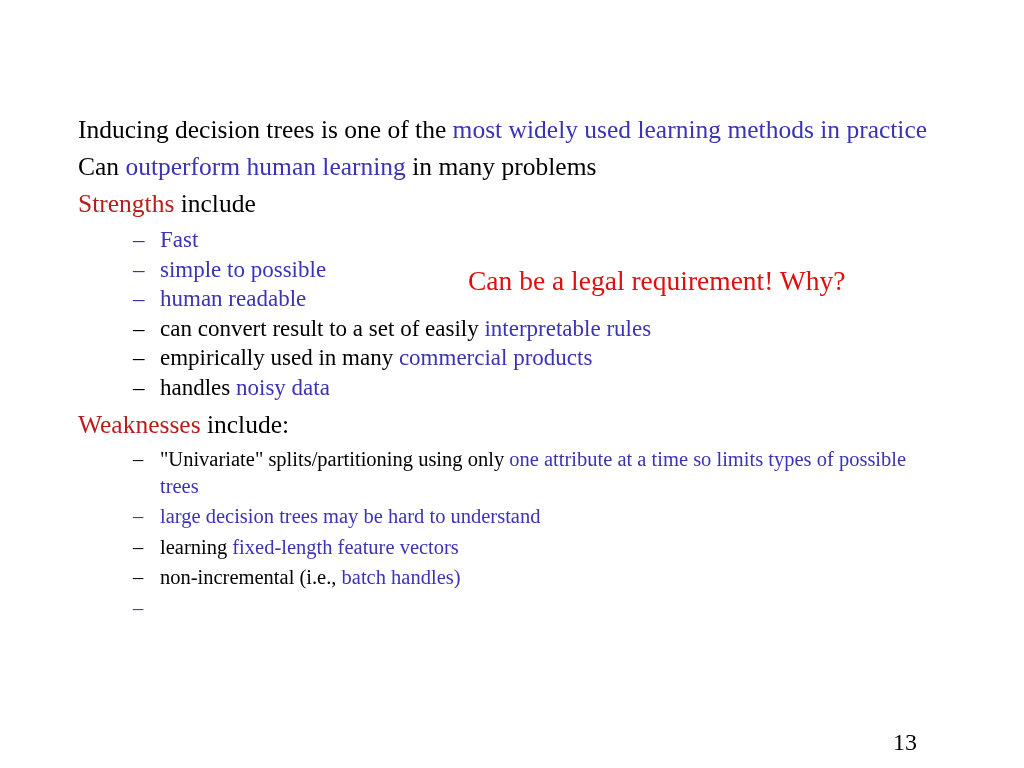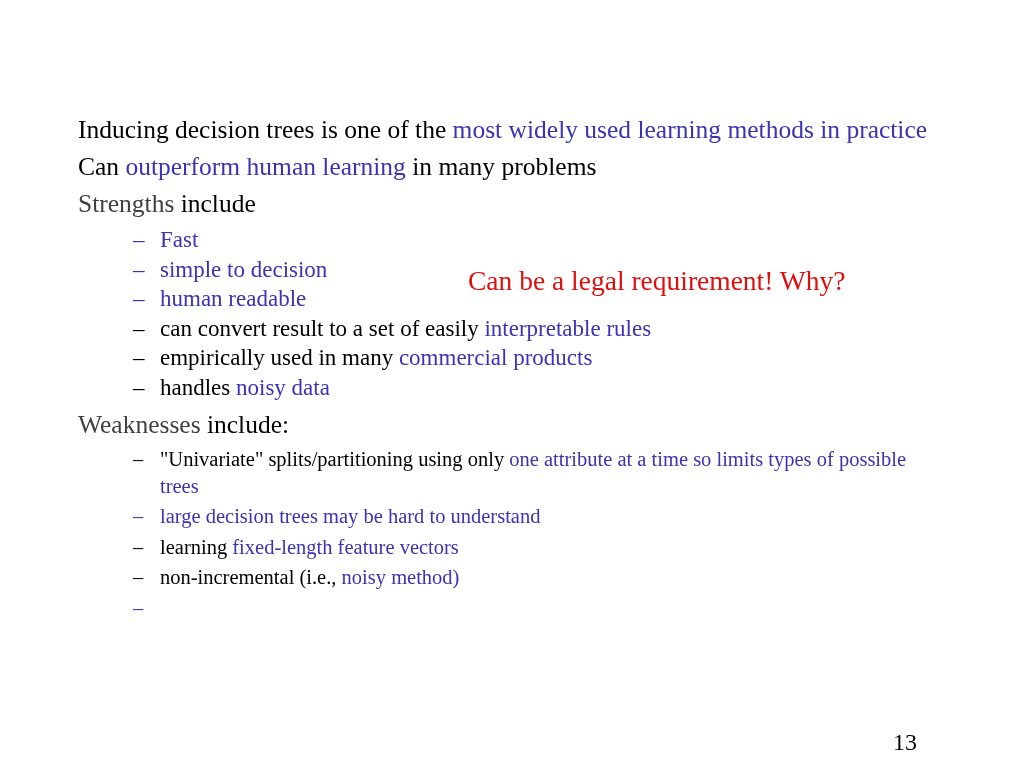--- a/index.html
+++ b/index.html
@@ -59,21 +59,21 @@
     padding-left: 82px;
   }
   .lvl2.sm .dash {
     left: 55px;
   }
 
   .gap-sm { height: 4px; }
   .gap-md { height: 7px; }
 
   .blue { color: #3b33b5; }
-  .red  { color: #404040; }
+  .red  { color: #b91c1c; }
   .black { color: #000000; }
 
   
   .callout {
     position: absolute;
     left: 452px;
     top: 265px;
     font-size: 27.5px;
     line-height: 32px;
     color: #e00f0f;
@@ -98,35 +98,35 @@
 
   <div class="content">
 
   <p class="lvl1"><span class="black">Inducing decision trees is one of the </span><span class="blue">most widely used learning methods in practice</span></p>
       <div class="gap-sm"></div>
       <p class="lvl1"><span class="black">Can </span><span class="blue">outperform human learning</span><span class="black"> in many problems</span></p>
       <div class="gap-sm"></div>
       <p class="lvl1"><span class="red">Strengths</span><span class="black"> include</span></p>
       <div class="gap-sm"></div>
       <p class="lvl2"><span class="dash blue">–</span><span class="blue">Fast</span></p>
-      <p class="lvl2"><span class="dash blue">–</span><span class="blue">simple to decision</span></p>
+      <p class="lvl2"><span class="dash blue">–</span><span class="blue">simple to possible</span></p>
       <p class="lvl2"><span class="dash blue">–</span><span class="blue">human readable</span></p>
       <p class="lvl2"><span class="dash black">–</span><span class="black">can convert result to a set of easily </span><span class="blue">interpretable rules</span></p>
       <p class="lvl2"><span class="dash black">–</span><span class="black">empirically used in many </span><span class="blue">commercial products</span></p>
       <p class="lvl2"><span class="dash black">–</span><span class="black">handles </span><span class="blue">noisy data</span></p>
       <div class="gap-md"></div>
       <p class="lvl1"><span class="red">Weaknesses</span><span class="black"> include:</span></p>
       <div class="gap-sm"></div>
       <p class="lvl2 sm"><span class="dash black">–</span><span class="black">"Univariate" splits/partitioning using only </span><span class="blue">one attribute at a time so limits types of possible trees</span></p>
       <div class="gap-sm"></div>
       <p class="lvl2 sm"><span class="dash blue">–</span><span class="blue">large decision trees may be hard to understand</span></p>
       <div class="gap-sm"></div>
       <p class="lvl2 sm"><span class="dash black">–</span><span class="black">learning </span><span class="blue">fixed-length feature vectors</span></p>
       <div class="gap-sm"></div>
-      <p class="lvl2 sm"><span class="dash black">–</span><span class="black">non-incremental (i.e., </span><span class="blue">noisy method)</span></p>
+      <p class="lvl2 sm"><span class="dash black">–</span><span class="black">non-incremental (i.e., </span><span class="blue">batch handles)</span></p>
       <div class="gap-sm"></div>
       <p class="lvl2 sm"><span class="dash blue">–</span></p>
     </div>
 
   <div class="callout">Can be a legal requirement! Why?</div>
 
   <div class="page-number">13</div>
 
 </div>
 

